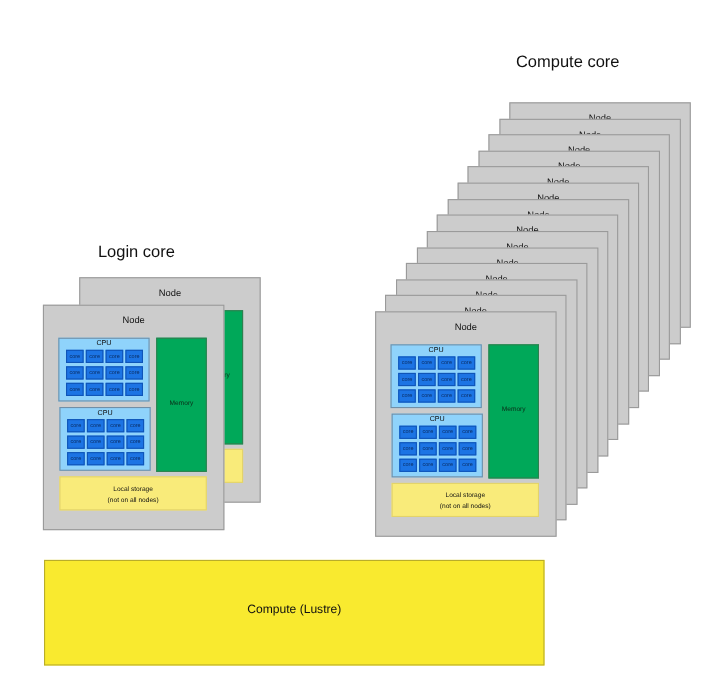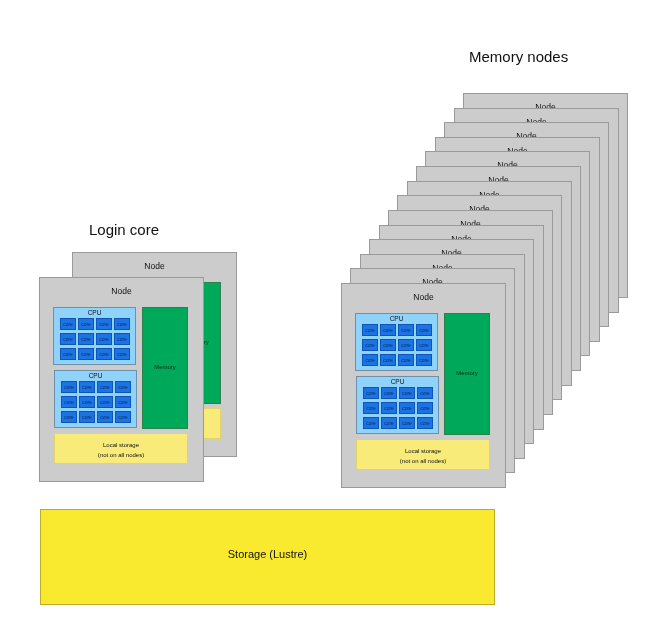--- a/index.html
+++ b/index.html
@@ -27,21 +27,21 @@
                          font-size: 6px; line-height: 10px; color: #111; white-space: pre-line; }
   .lustre { position: absolute; left: 40px; top: 509px; width: 455px; height: 96px;
             background: #f9ea2f; border: 1px solid #b9ad2a; box-sizing: border-box; }
   .lustre-label { position: absolute; left: 0; right: 0; top: 38px; text-align: center;
                   font-size: 11px; color: #111; }
 </style>
 </head>
 <body>
 
 <div class="group-title" style="left:89px; top:221px;">Login core</div>
-<div class="group-title" style="left:469px; top:48px;">Memory nodes</div>
+<div class="group-title" style="left:469px; top:48px;">Compute core</div>
 
 <div id="login-stack">
     <div class="node" style="left: 72px; top: 252px;">
     <div class="node-label">Node</div>
     <div class="cpu" style="left:13px; top:29px;">
       <div class="cpu-label">CPU</div>
       <div class="cores">
           <div class="core" style="left: 6px; top: 10px;">core</div>
           <div class="core" style="left: 24px; top: 10px;">core</div>
           <div class="core" style="left: 42px; top: 10px;">core</div>
@@ -739,14 +739,14 @@
       <div class="memory-label">Memory</div>
     </div>
     <div class="local-storage" style="left:14px; top:155px;">
       <div class="local-storage-label">Local storage
 (not on all nodes)</div>
     </div>
   </div>
   </div>
 
 <div class="lustre">
-  <div class="lustre-label">Storage (Lustre)</div>
+  <div class="lustre-label">Compute (Lustre)</div>
 </div>
 
 </body></html>

